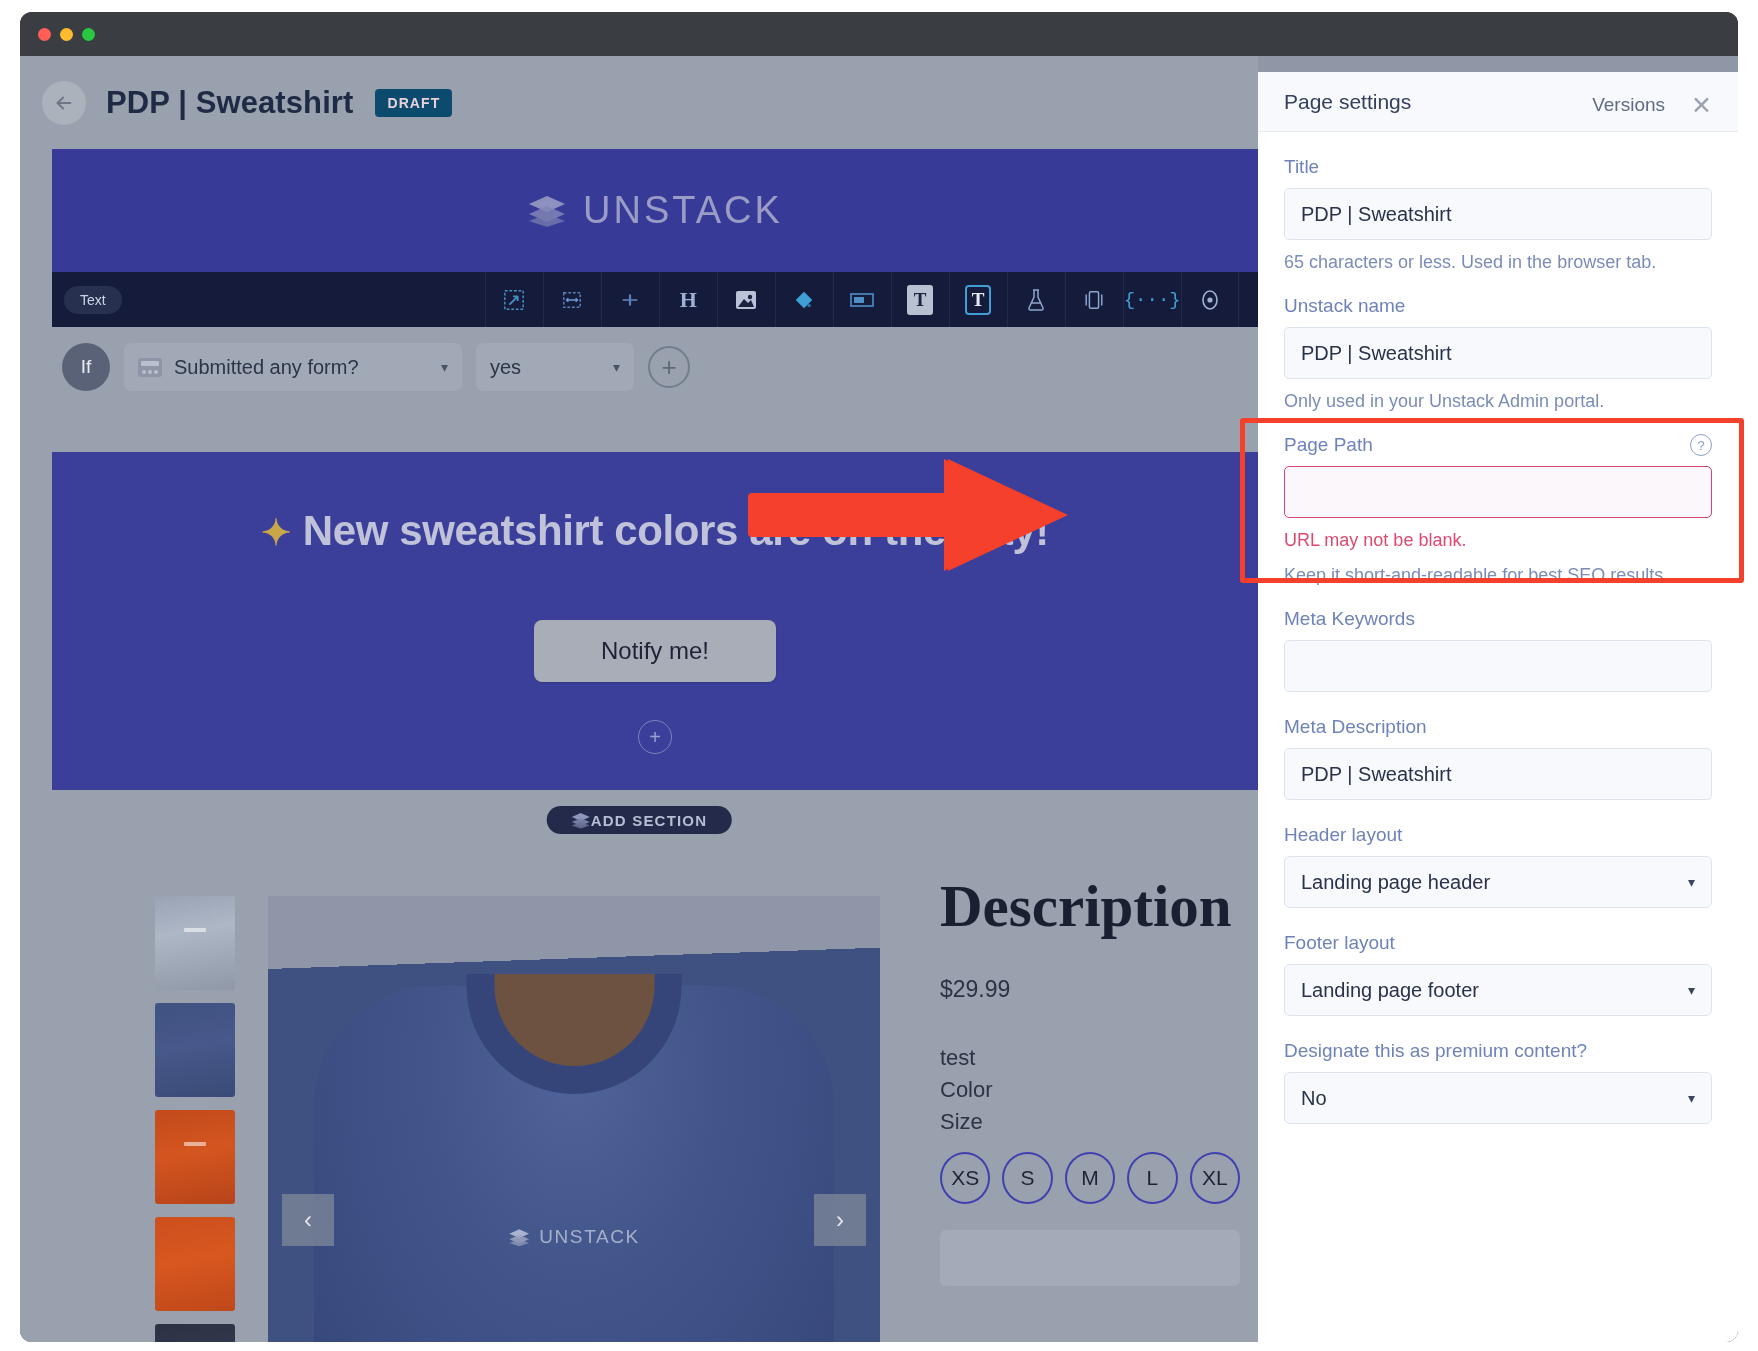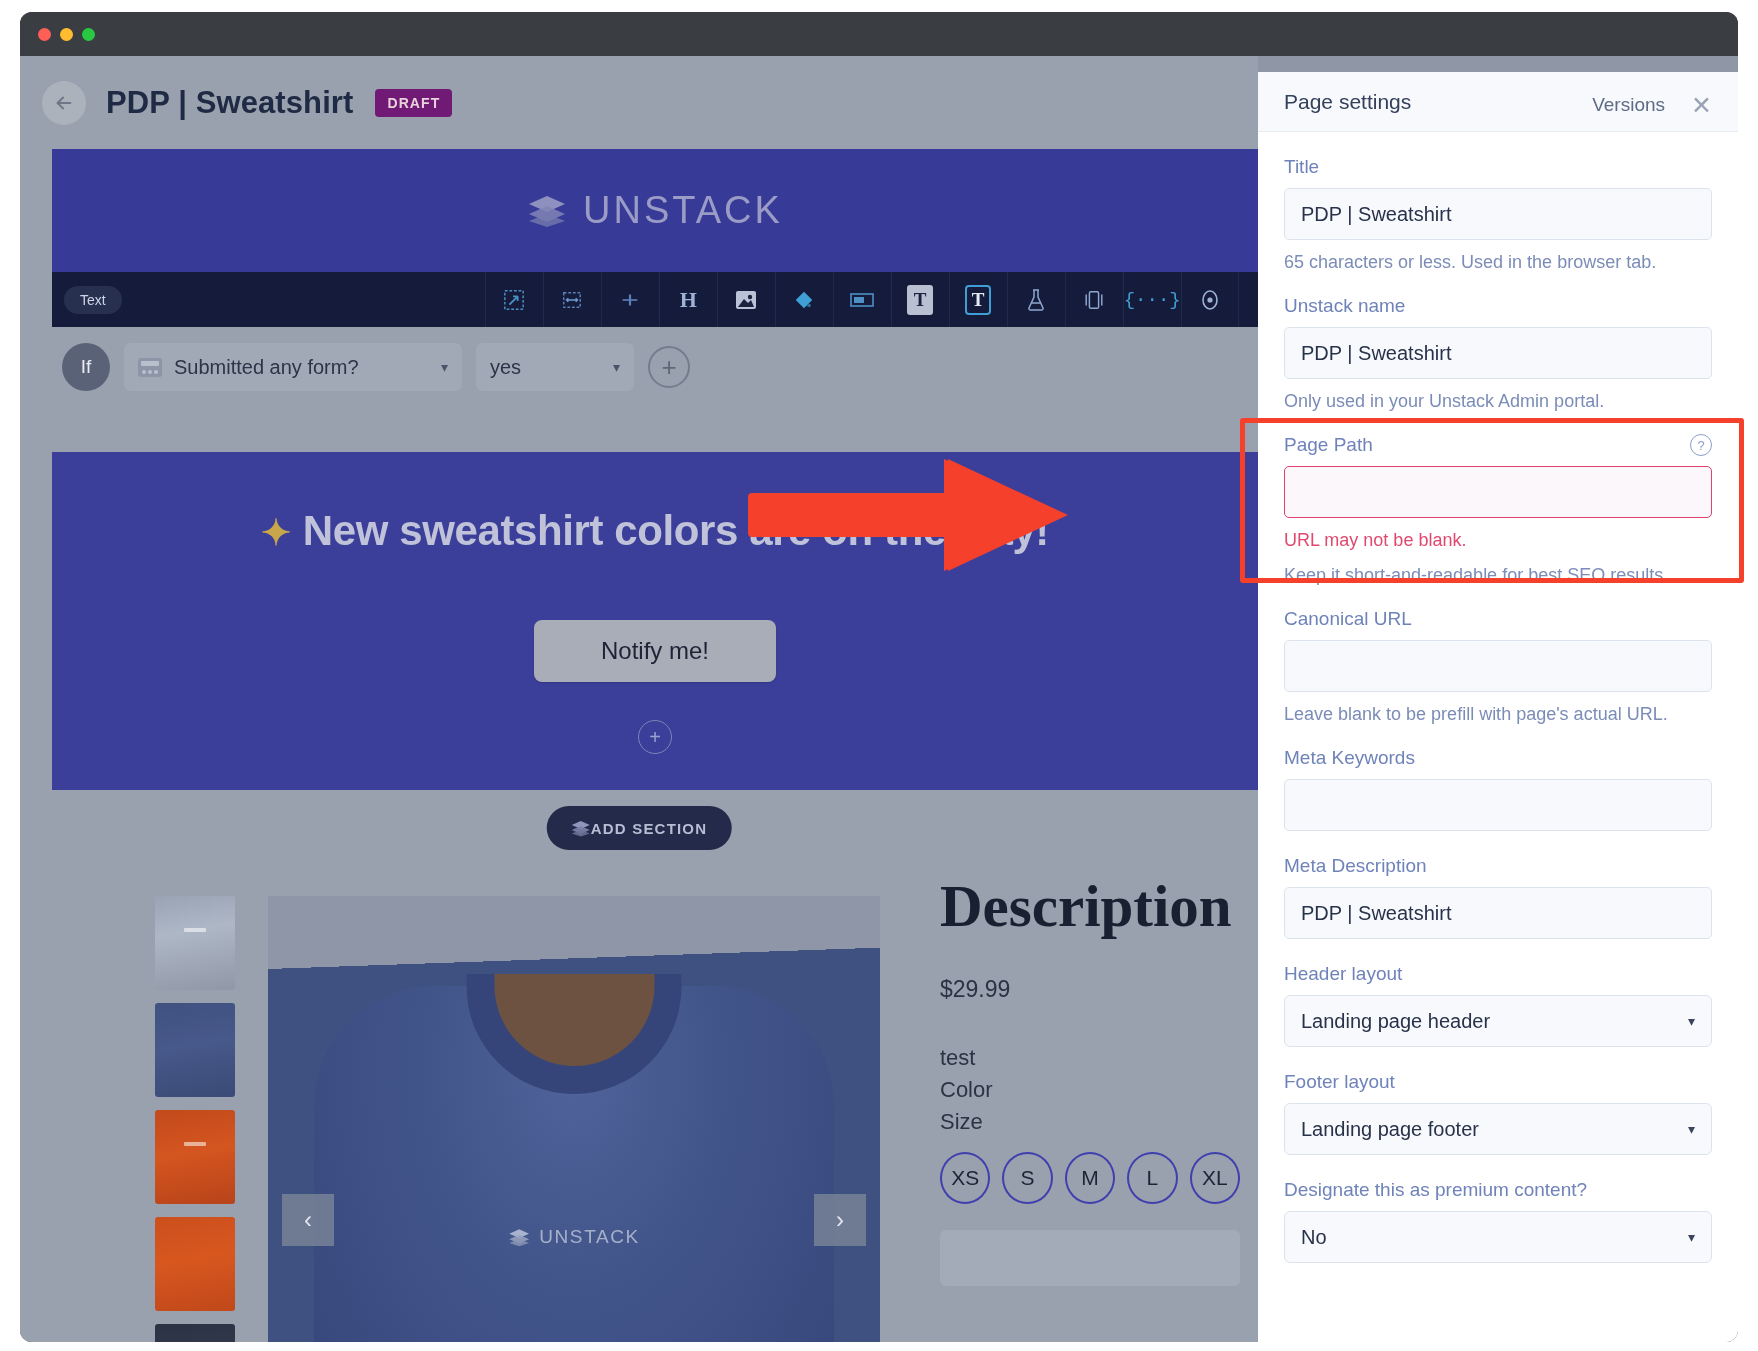--- a/index.html
+++ b/index.html
@@ -66,21 +66,21 @@
     color: #6d7687; font-size: 22px; cursor: pointer;
     flex: none;
   }
   .ed-title {
     margin-left: 20px;
     font-size: 31px; font-weight: 700; color: #1f2a44;
     letter-spacing: .1px; white-space: nowrap;
   }
   .badge-draft {
     margin-left: 22px;
-    background: #701a75; color: #e9d2dc;
+    background: #0c4a6e; color: #e9d2dc;
     font-size: 14px; font-weight: 700; letter-spacing: 1.1px;
     padding: 6px 12px; border-radius: 4px;
   }
 
   
   .site-header {
     position: absolute; left: 32px; top: 93px;
     width: 1206px; height: 123px;
     background: #383a97;
     display: flex; align-items: center; justify-content: center;
@@ -193,21 +193,21 @@
     border: 1px solid #7d83b8; color: #9ba1cf;
     display: flex; align-items: center; justify-content: center;
     font-size: 20px; line-height: 1; cursor: pointer;
   }
 
   
   .add-sec {
     position: absolute; left: 50%; transform: translateX(-50%);
     top: 750px;
     background: #232a4a; border-radius: 22px;
-    height: 44px; padding: 0 24px;
+    height: 28px; padding: 0 24px;
     display: flex; align-items: center; gap: 0;
     color: #b7bdd2; font-size: 15px; font-weight: 700; letter-spacing: 1.2px;
     cursor: pointer;
   }
 
   
   .pdp { position: absolute; left: 0; top: 800px; width: 1238px; height: 486px; }
   .thumbs {
     position: absolute; left: 135px; top: 40px;
     display: flex; flex-direction: column; gap: 13px;
@@ -579,25 +579,20 @@
             <div class="f-label-row">
               <span class="f-label" style="margin-bottom:0">Page Path</span>
               <span class="help-ico">?</span>
             </div>
             <div style="height:10px"></div>
             <div class="f-input err"></div>
             <div class="f-err">URL may not be blank.</div>
             <div class="f-hint" style="margin-top:14px">Keep it short-and-readable for best SEO results.</div>
           </div>
 
-          <div class="field">
-            <span class="f-label">Canonical URL</span>
-            <div class="f-input"></div>
-            <div class="f-hint">Leave blank to be prefill with page's actual URL.</div>
-          </div>
 
           <div class="field">
             <span class="f-label">Meta Keywords</span>
             <div class="f-input"></div>
           </div>
           <div class="gap-lg"></div>
 
           <div class="field">
             <span class="f-label">Meta Description</span>
             <div class="f-input">PDP | Sweatshirt</div>

